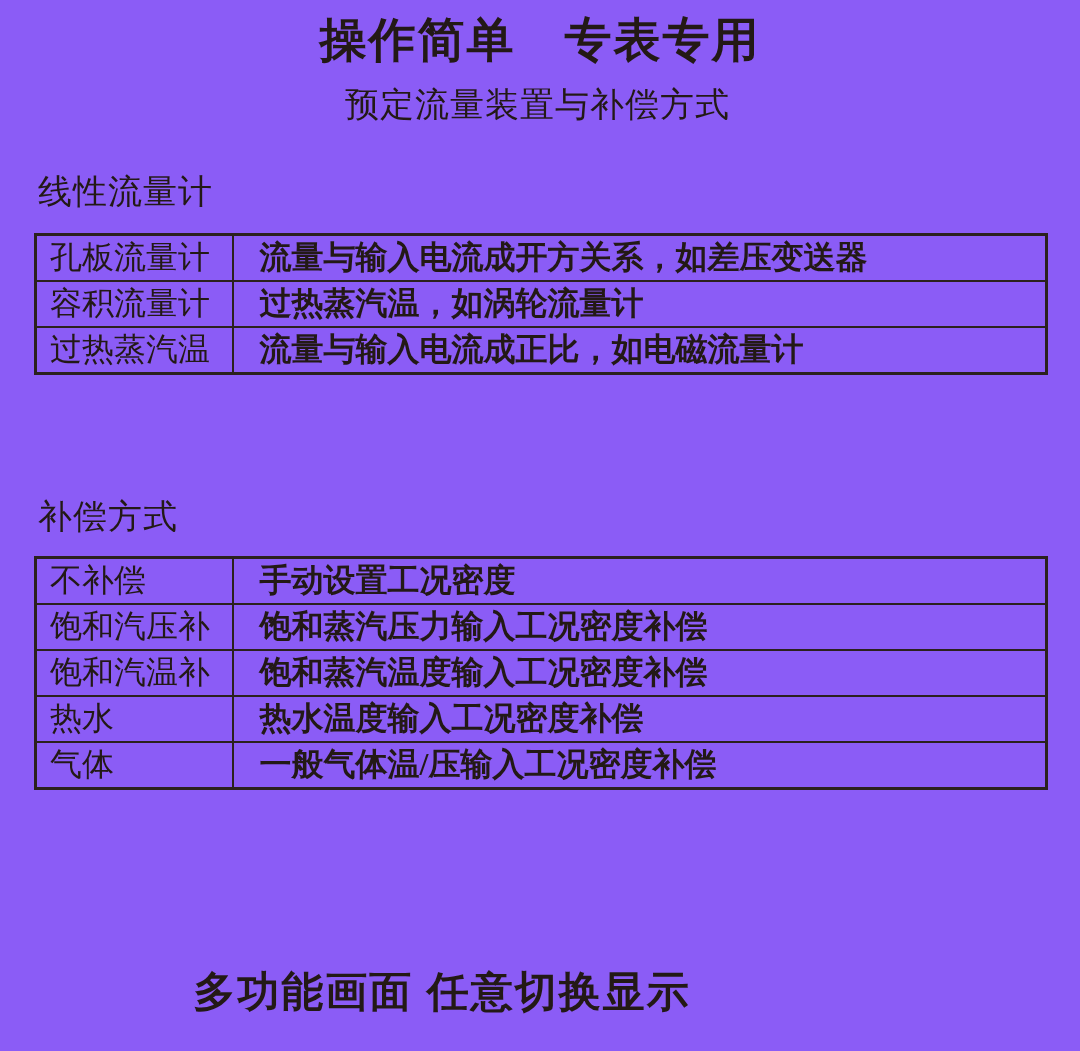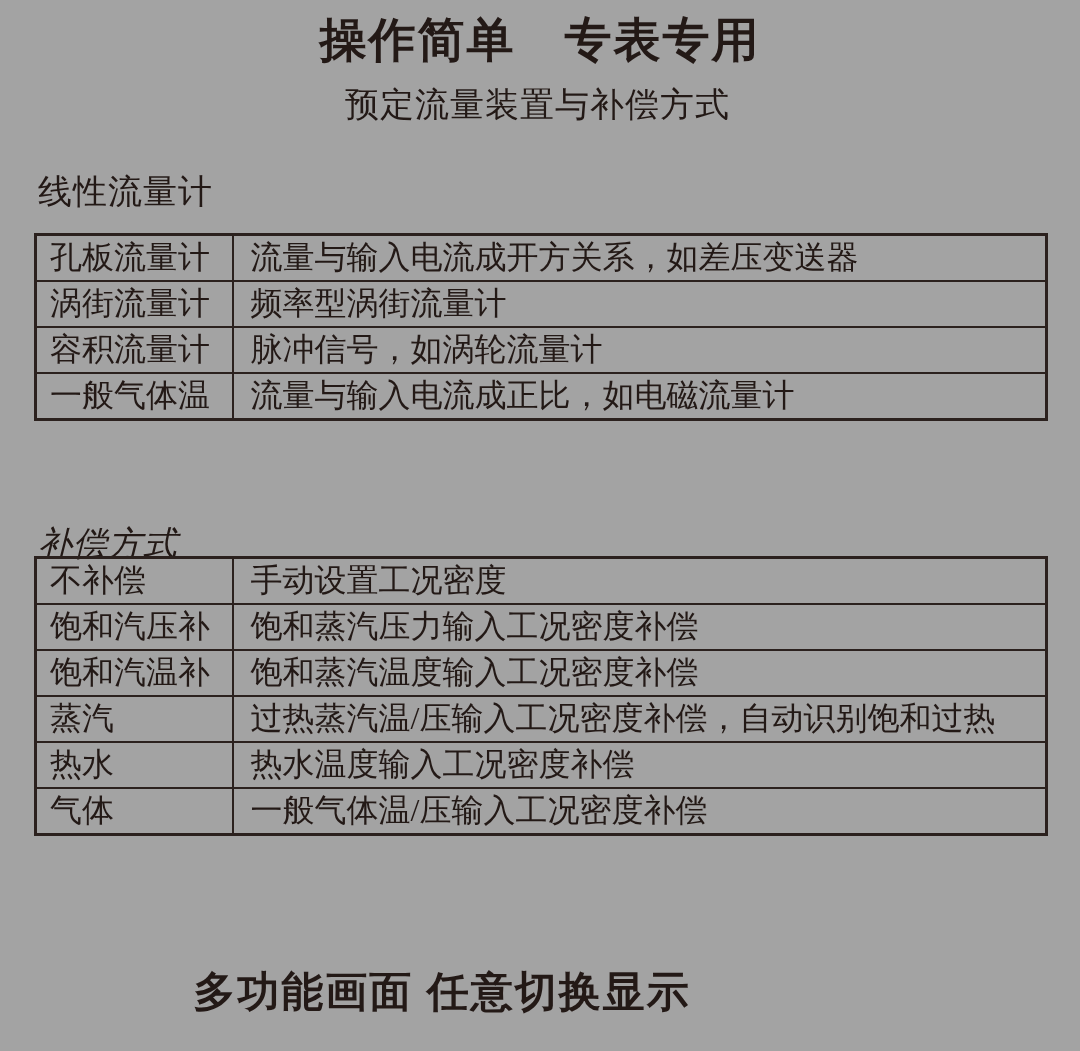--- a/index.html
+++ b/index.html
@@ -6,21 +6,21 @@
   html, body {
     width: 1080px;
     background: #ffffff;
     font-family: "Liberation Serif", "DejaVu Serif", serif;
     color: #231916;
   }
   .page {
     position: relative;
     width: 1080px;
     height: 1051px;
-    background: #a3a3a3;
+    background: #8b5cf6;
     overflow: hidden;
   }
   .main-title {
     position: absolute;
     top: 12px;
     left: 0;
     width: 1080px;
     text-align: center;
     font-family: "Liberation Sans", "DejaVu Sans", sans-serif;
     font-weight: 700;
@@ -46,21 +46,21 @@
     position: absolute;
     left: 38px;
     font-family: "Liberation Sans", "DejaVu Sans", sans-serif;
     font-weight: 400;
     font-size: 34px;
     line-height: 36px;
     letter-spacing: 1px;
     color: #231916;
   }
   .heading-flow { top: 173px; }
-  .heading-comp { top: 525px; font-style: italic; }
+  .heading-comp { top: 498px; }
   table.data-table {
     position: absolute;
     left: 34px;
     width: 1014px;
     border-collapse: collapse;
     table-layout: fixed;
     border: 3px solid #2b211e;
     font-size: 32px;
     color: #231916;
   }
@@ -72,22 +72,23 @@
     vertical-align: middle;
     white-space: nowrap;
     overflow: hidden;
   }
   td.label-col {
     width: 197px;
     padding-left: 13px;
     padding-right: 4px;
   }
   td.desc-col {
-    padding-left: 17px;
+    padding-left: 26px;
     padding-right: 4px;
+    font-weight: bold;
   }
   .footer-title {
     position: absolute;
     top: 966px;
     left: 0;
     width: 867px;
     text-align: center;
     font-family: "Liberation Sans", "DejaVu Sans", sans-serif;
     font-weight: 700;
     font-size: 42px;
@@ -108,29 +109,25 @@
 
   <div class="section-heading heading-flow">线性流量计</div>
 
   <table class="data-table table-flow">
     <tbody>
         <tr>
       <td class="label-col">孔板流量计</td>
       <td class="desc-col">流量与输入电流成开方关系，如差压变送器</td>
     </tr>
     <tr>
-      <td class="label-col">涡街流量计</td>
-      <td class="desc-col">频率型涡街流量计</td>
+      <td class="label-col">容积流量计</td>
+      <td class="desc-col">过热蒸汽温，如涡轮流量计</td>
     </tr>
     <tr>
-      <td class="label-col">容积流量计</td>
-      <td class="desc-col">脉冲信号，如涡轮流量计</td>
-    </tr>
-    <tr>
-      <td class="label-col">一般气体温</td>
+      <td class="label-col">过热蒸汽温</td>
       <td class="desc-col">流量与输入电流成正比，如电磁流量计</td>
     </tr>
   </tbody>
     </table>
 
   <div class="section-heading heading-comp">补偿方式</div>
 
   <table class="data-table table-comp">
     <tbody>
         <tr>
@@ -139,24 +136,20 @@
     </tr>
     <tr>
       <td class="label-col">饱和汽压补</td>
       <td class="desc-col">饱和蒸汽压力输入工况密度补偿</td>
     </tr>
     <tr>
       <td class="label-col">饱和汽温补</td>
       <td class="desc-col">饱和蒸汽温度输入工况密度补偿</td>
     </tr>
     <tr>
-      <td class="label-col">蒸汽</td>
-      <td class="desc-col">过热蒸汽温/压输入工况密度补偿，自动识别饱和过热</td>
-    </tr>
-    <tr>
       <td class="label-col">热水</td>
       <td class="desc-col">热水温度输入工况密度补偿</td>
     </tr>
     <tr>
       <td class="label-col">气体</td>
       <td class="desc-col">一般气体温/压输入工况密度补偿</td>
     </tr>
   </tbody>
     </table>
 

